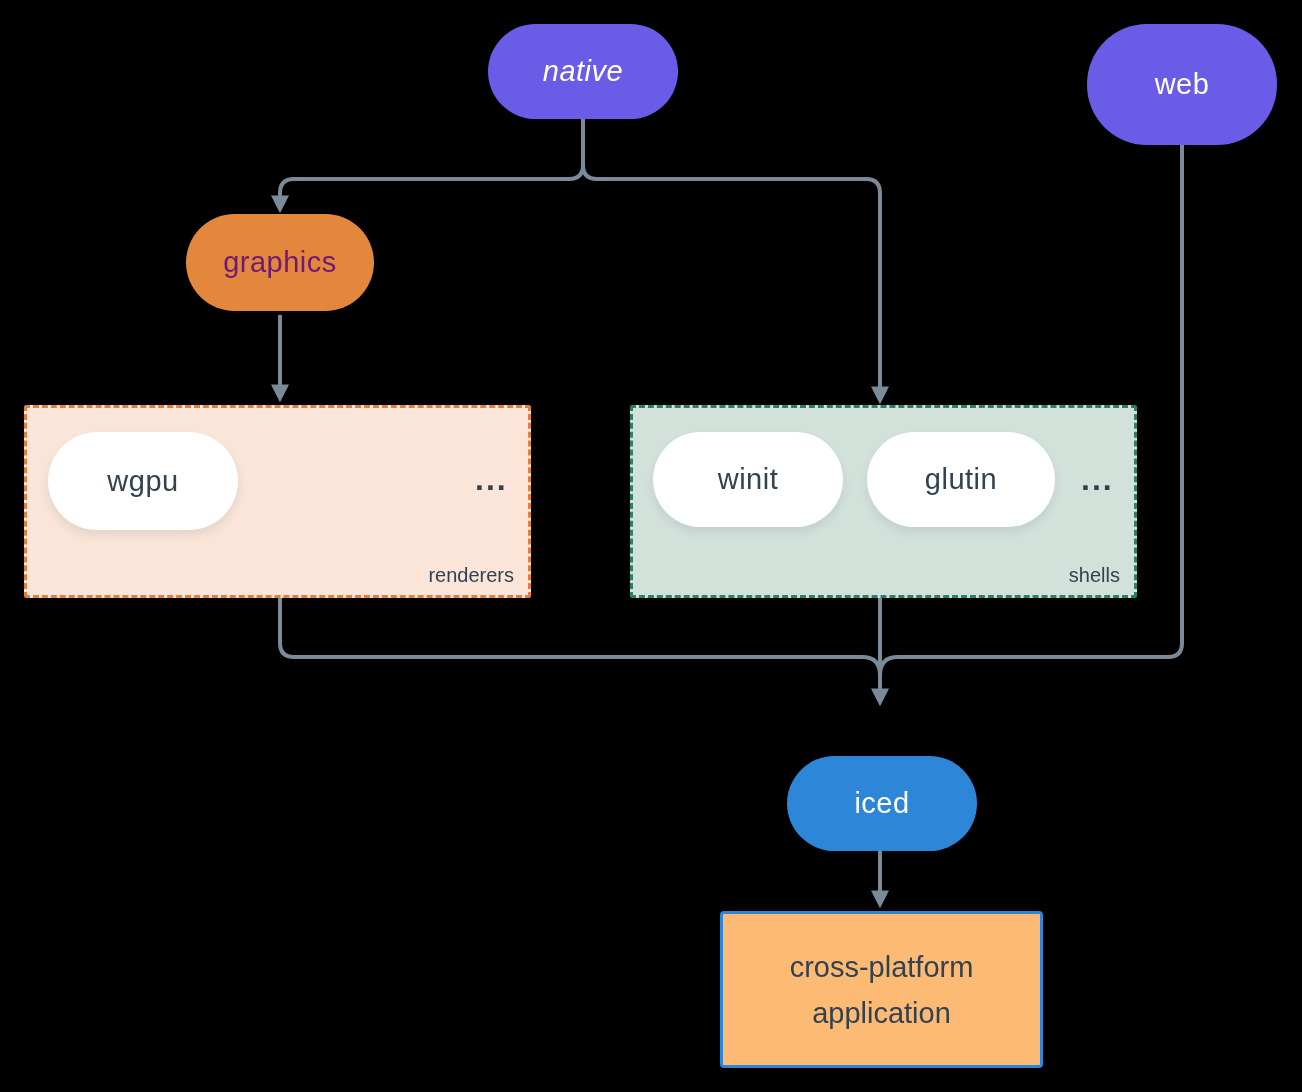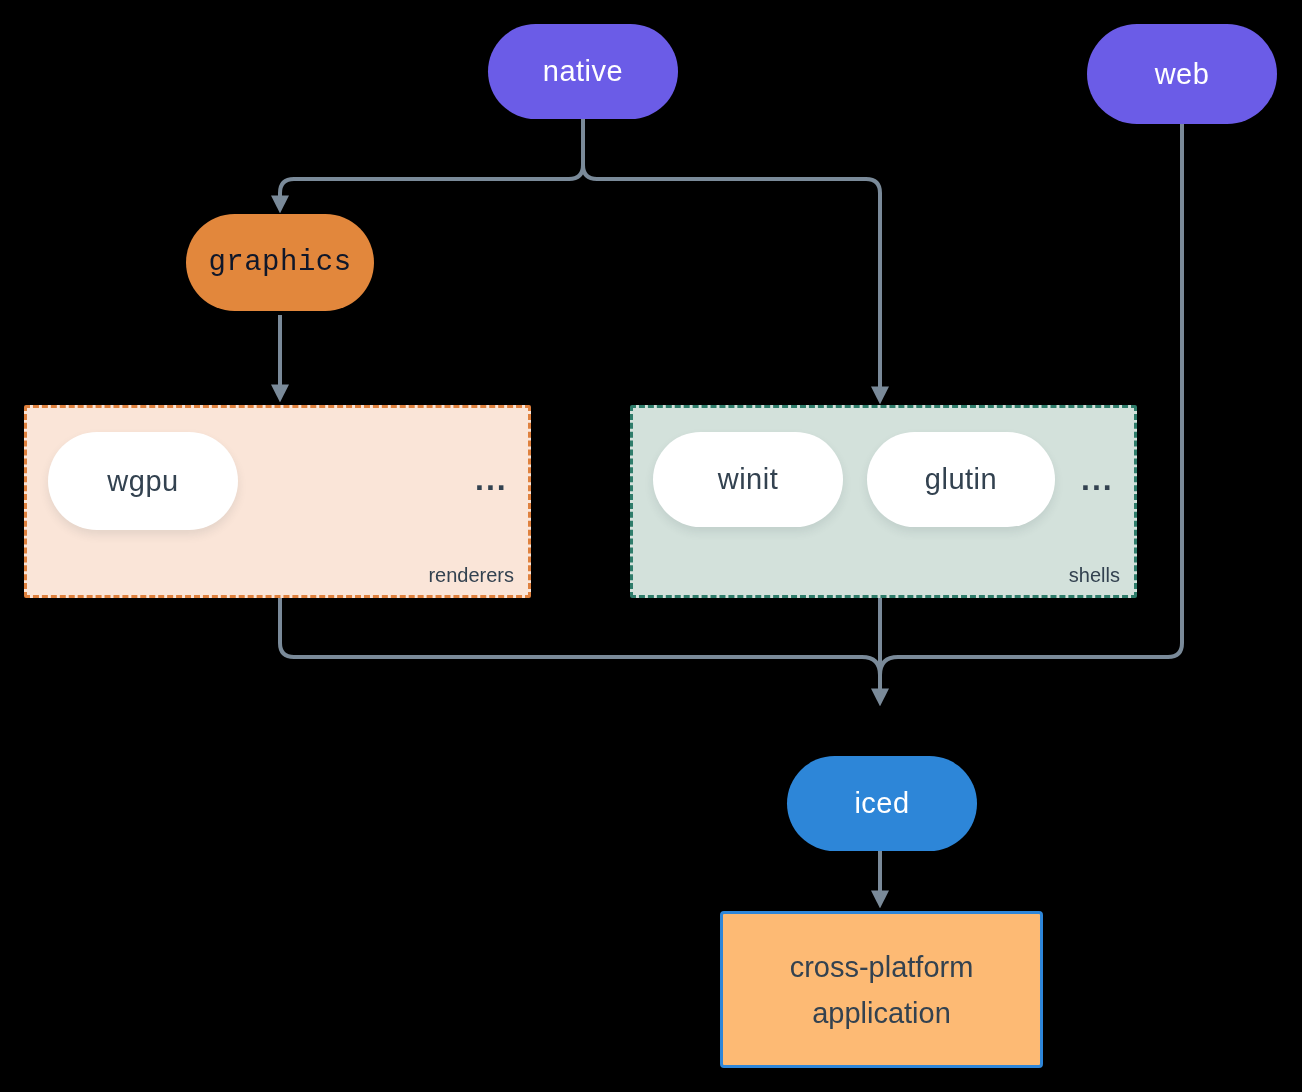--- a/index.html
+++ b/index.html
@@ -24,21 +24,21 @@
   .pill {
     position: absolute;
     border-radius: 60px;
     display: flex;
     align-items: center;
     justify-content: center;
     font-size: 29px;
     letter-spacing: 0.5px;
   }
   .pill-purple { background: #6b5ce7; color: #ffffff; }
-  .pill-orange { background: #e2873c; color: #0f172a; font-family: Liberation Mono, monospace; }
+  .pill-orange { background: #e2873c; color: #701a75; }
   .pill-blue   { background: #2d86d8; color: #ffffff; margin-top: 48px; }
   .pill-white  {
     background: #ffffff;
     color: #334250;
     box-shadow: 0 5px 10px rgba(40, 55, 70, 0.10);
   }
   .group-box {
     position: absolute;
     width: 501px;
     height: 187px;
@@ -107,23 +107,23 @@
       <path d="M 583 119 V 165 Q 583 179 569 179 H 294 Q 280 179 280 193 V 199" marker-end="url(#arrow)"></path>
       <path d="M 583 119 V 165 Q 583 179 597 179 H 866 Q 880 179 880 193 V 390" marker-end="url(#arrow)"></path>
       <path d="M 280 315 V 388" marker-end="url(#arrow)"></path>
       <path d="M 280 598 V 643 Q 280 657 294 657 H 862 Q 880 657 880 675"></path>
       <path d="M 1182 119 V 643 Q 1182 657 1168 657 H 898 Q 880 657 880 675"></path>
       <path d="M 880 598 V 692" marker-end="url(#arrow)"></path>
       <path d="M 880 802 V 894" marker-end="url(#arrow)"></path>
     </g>
   </svg>
 
-  <div class="pill pill-purple" style="left:488px; top:24px; width:190px; height:95px;">native</div>
+  <div class="pill pill-purple" style="left:488px; top:24px; width:190px; height:95px;font-style:italic;">native</div>
 
-  <div class="pill pill-purple" style="left:1087px; top:24px; width:190px; height:100px;">web</div>
+  <div class="pill pill-purple" style="left:1087px; top:24px; width:190px; height:121px;">web</div>
 
   <div class="pill pill-orange" style="left:186px; top:214px; width:188px; height:97px;">graphics</div>
 
   <div class="group-box group-renderers">
     <div class="pill pill-white" style="left:21px; top:24px; width:190px; height:98px;">wgpu</div>
     <span class="ellipsis" style="left:448px;">...</span>
     <span class="group-label">renderers</span>
   </div>
 
   <div class="group-box group-shells">

